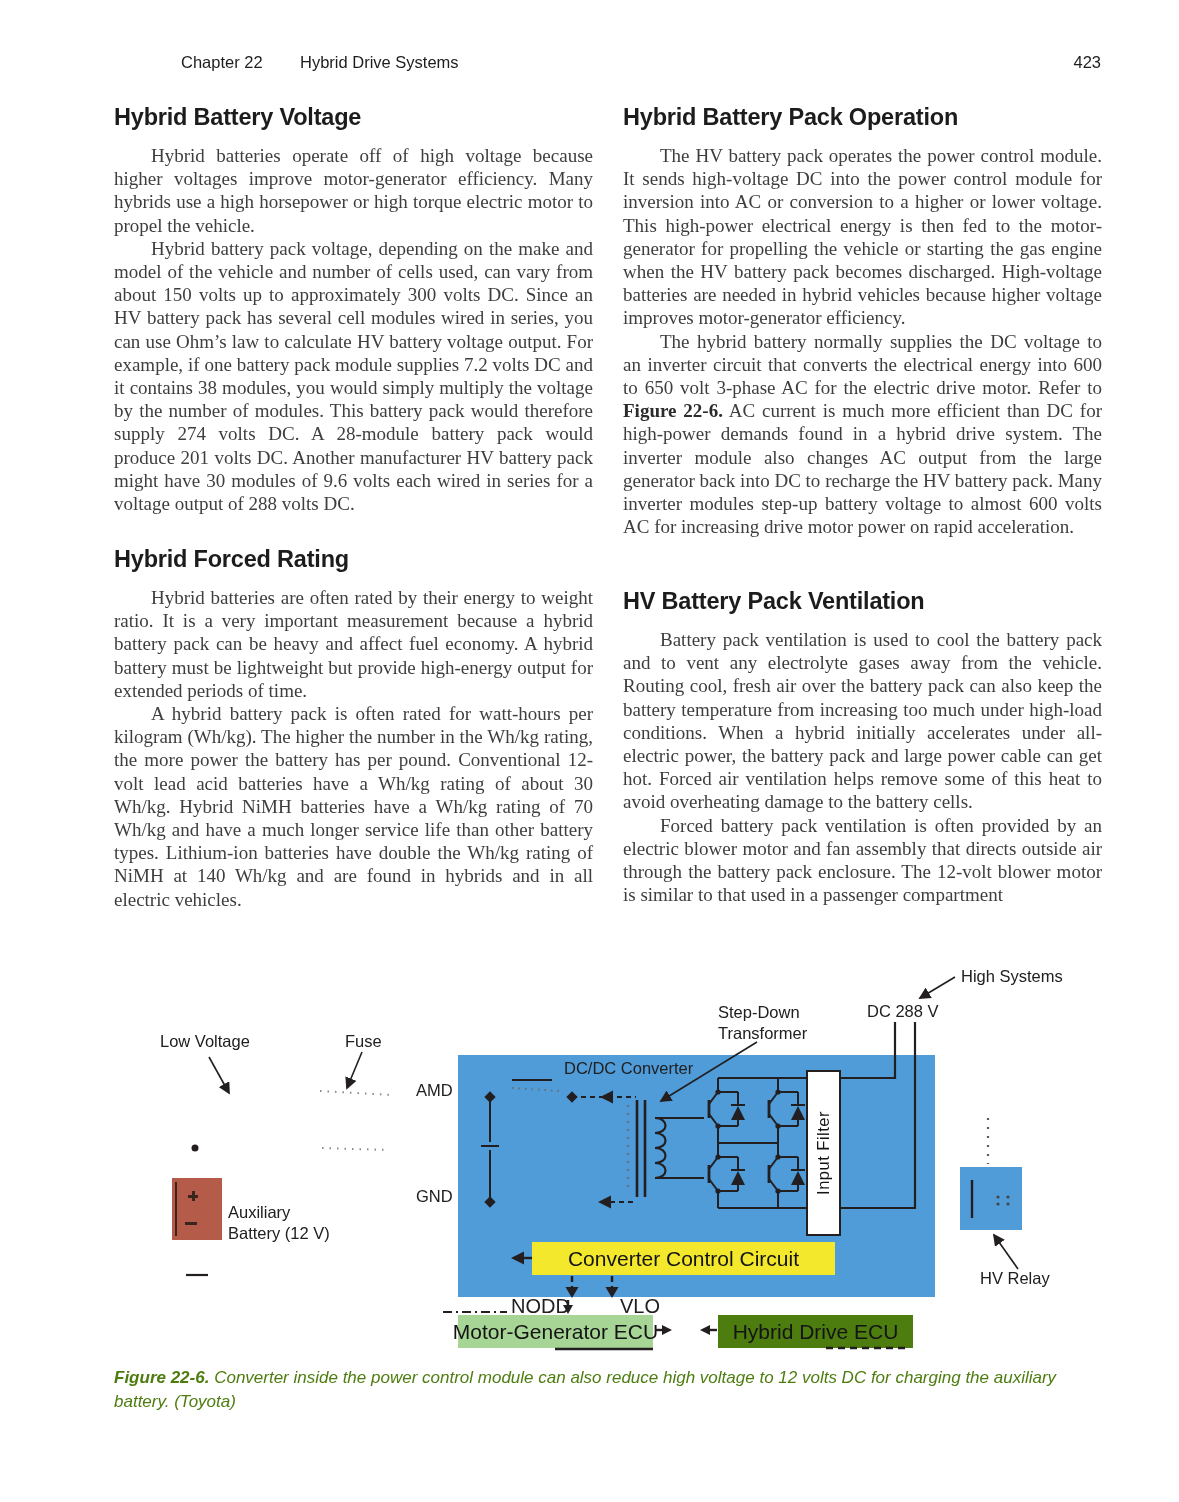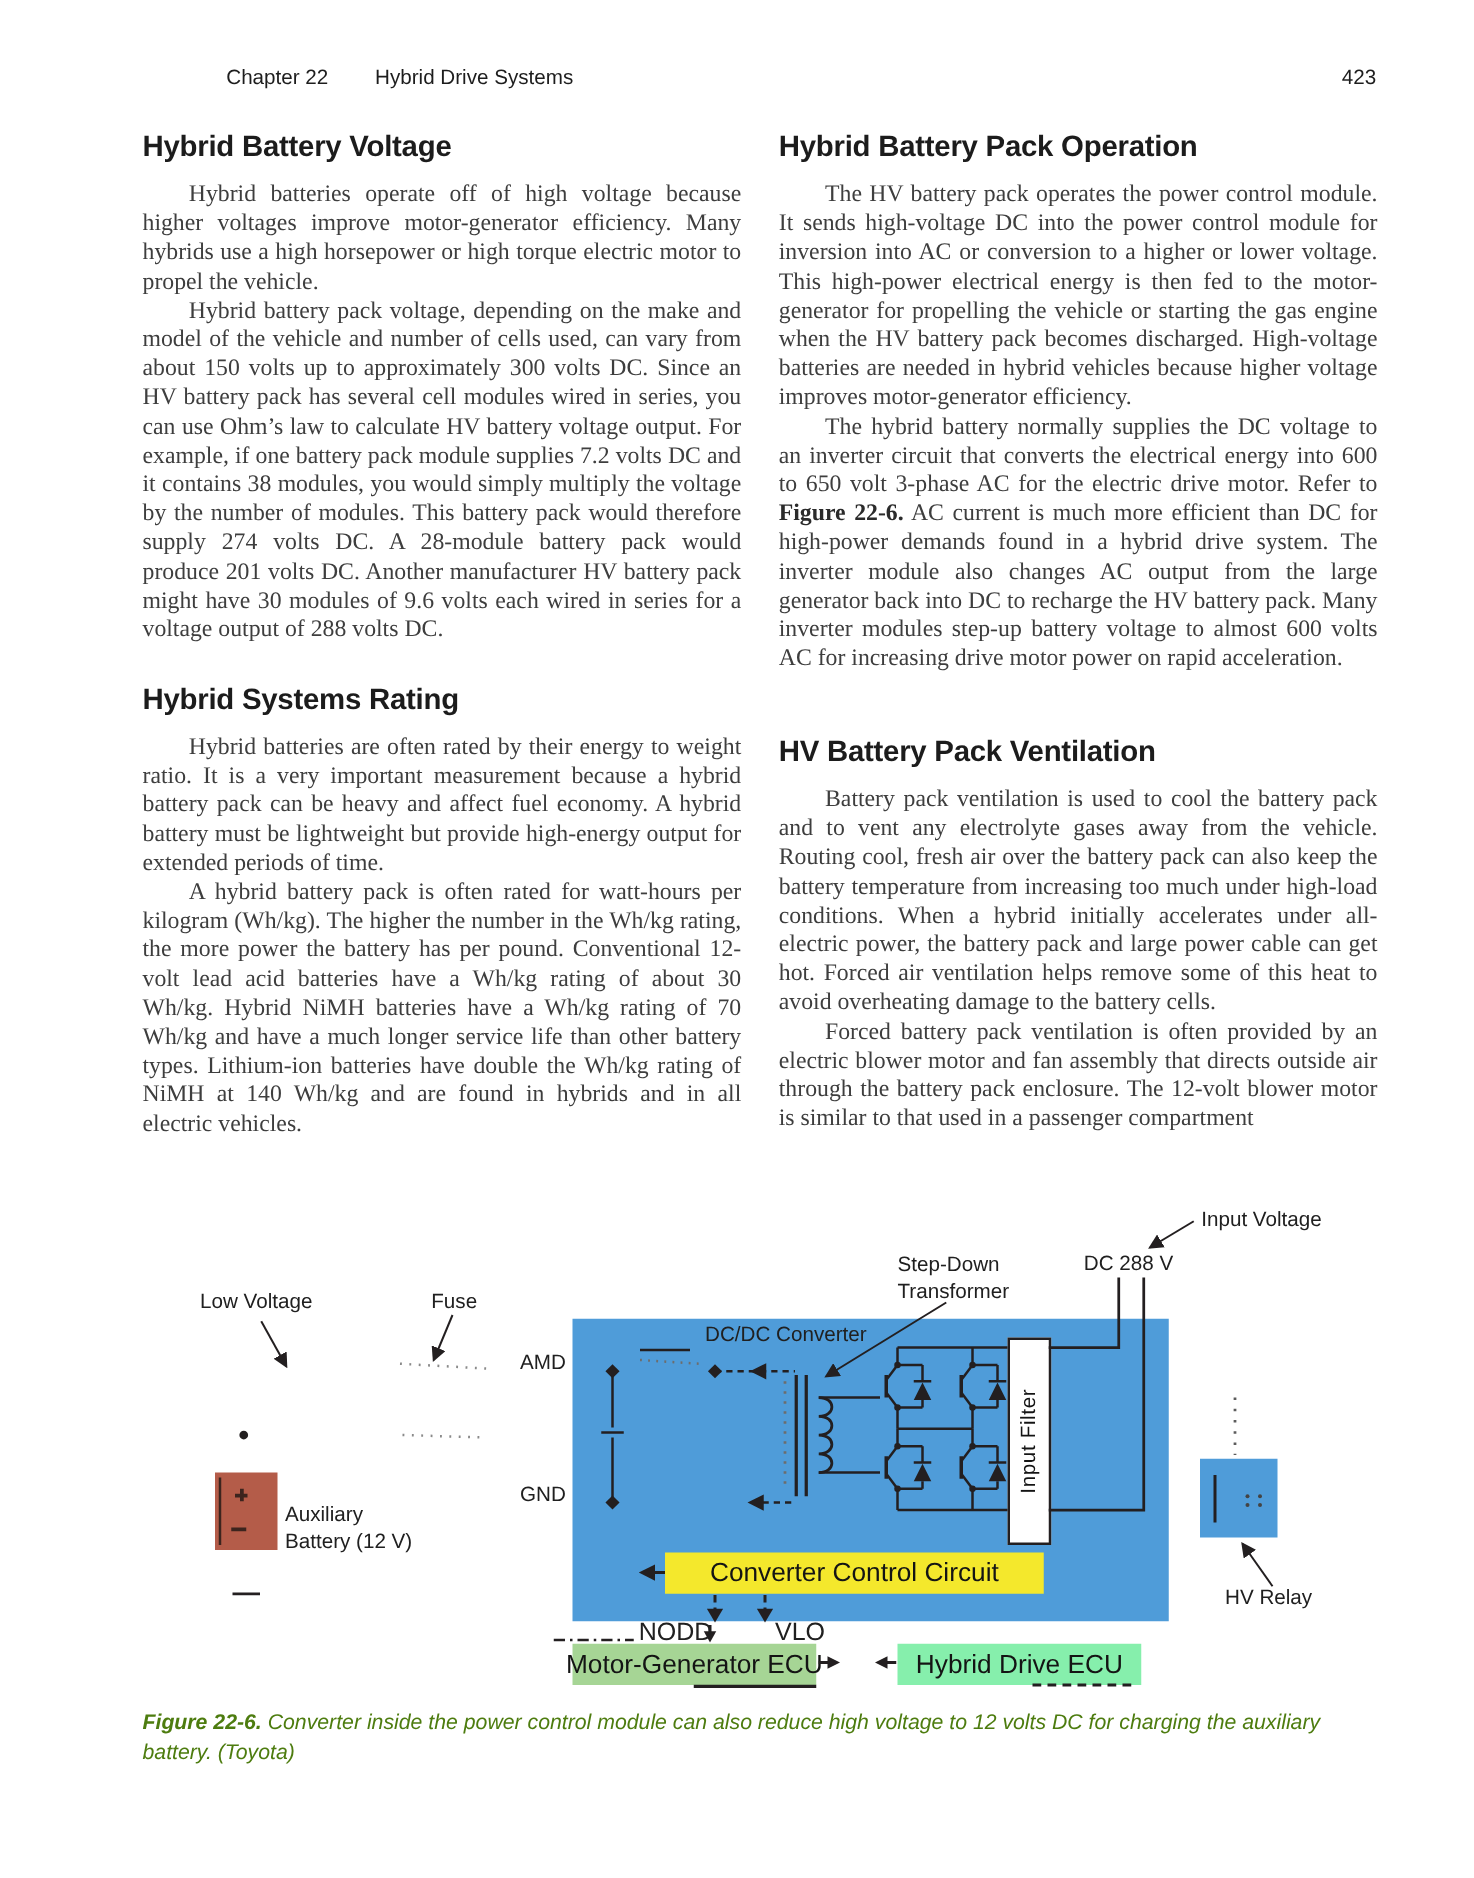--- a/index.html
+++ b/index.html
@@ -33,21 +33,21 @@
 <div class="abs hdr" style="left:300px;top:53px;">Hybrid Drive Systems</div>
 <div class="abs hdr" style="left:996px;top:53px;width:105px;text-align:right;">423</div>
 
 <div class="sec" style="left:114px;top:104px;">
   <div class="heading">Hybrid Battery Voltage</div>
   <p class="body-par">Hybrid batteries operate off of high voltage because higher voltages improve motor-generator efficiency. Many hybrids use a high horsepower or high torque electric motor to propel the vehicle.</p>
   <p class="body-par">Hybrid battery pack voltage, depending on the make and model of the vehicle and number of cells used, can vary from about 150 volts up to approximately 300 volts DC. Since an HV battery pack has several cell modules wired in series, you can use Ohm’s law to calculate HV battery voltage output. For example, if one battery pack module supplies 7.2 volts DC and it contains 38 modules, you would simply multiply the voltage by the number of modules. This battery pack would therefore supply 274 volts DC. A 28-module battery pack would produce 201 volts DC. Another manufacturer HV battery pack might have 30 modules of 9.6 volts each wired in series for a voltage output of 288 volts DC.</p>
 </div>
 
 <div class="sec" style="left:114px;top:546px;">
-  <div class="heading">Hybrid Systems Rating</div>
+  <div class="heading">Hybrid Forced Rating</div>
   <p class="body-par">Hybrid batteries are often rated by their energy to weight ratio. It is a very important measurement because a hybrid battery pack can be heavy and affect fuel economy. A hybrid battery must be lightweight but provide high-energy output for extended periods of time.</p>
   <p class="body-par">A hybrid battery pack is often rated for watt-hours per kilogram (Wh/kg). The higher the number in the Wh/kg rating, the more power the battery has per pound. Conventional 12-volt lead acid batteries have a Wh/kg rating of about 30 Wh/kg. Hybrid NiMH batteries have a Wh/kg rating of 70 Wh/kg and have a much longer service life than other battery types. Lithium-ion batteries have double the Wh/kg rating of NiMH at 140 Wh/kg and are found in hybrids and in all electric vehicles.</p>
 </div>
 
 <div class="sec" style="left:623px;top:104px;">
   <div class="heading">Hybrid Battery Pack Operation</div>
   <p class="body-par">The HV battery pack operates the power control module. It sends high-voltage DC into the power control module for inversion into AC or conversion to a higher or lower voltage. This high-power electrical energy is then fed to the motor-generator for propelling the vehicle or starting the gas engine when the HV battery pack becomes discharged. High-voltage batteries are needed in hybrid vehicles because higher voltage improves motor-generator efficiency.</p>
   <p class="body-par"><span>The hybrid battery normally supplies the DC voltage to an inverter circuit that converts the electrical energy into 600 to 650 volt 3-phase AC for the electric drive motor. Refer to </span><span class="bold-inline">Figure 22-6.</span><span> AC current is much more efficient than DC for high-power demands found in a hybrid drive system. The inverter module also changes AC output from the large generator back into DC to recharge the HV battery pack. Many inverter modules step-up battery voltage to almost 600 volts AC for increasing drive motor power on rapid acceleration.</span></p>
 </div>
 
@@ -67,21 +67,21 @@
 <div class="colorbox" style="left: 960px; top: 1167px; width: 62px; height: 63px; background: rgb(79, 156, 217);"></div>
 <div class="colorbox" style="left: 532px; top: 1242px; width: 303px; height: 33px; background: rgb(244, 232, 44);">
   <div class="boxtext">Converter Control Circuit</div>
 </div>
 <div class="inputfilter" style="left:806px;top:1070px;width:31px;height:162px;">
   <div class="vtext">Input Filter</div>
 </div>
 <div class="colorbox" style="left: 458px; top: 1315px; width: 195px; height: 33px; background: rgb(166, 213, 149); text-align: center;">
   <div class="boxtext">Motor-Generator ECU</div>
 </div>
-<div class="colorbox" style="left: 718px; top: 1315px; width: 195px; height: 33px; background: #86efac;">
+<div class="colorbox" style="left: 718px; top: 1315px; width: 195px; height: 33px; background: #4d7c0f;">
   <div class="boxtext">Hybrid Drive ECU</div>
 </div>
 
 <svg class="overlay" width="1179" height="430" viewBox="0 0 1179 430" style="color: rgb(35, 31, 32);">
   <defs>
     <marker id="arr" viewBox="0 0 10 10" refX="8.5" refY="5" markerWidth="7.5" markerHeight="7.5" orient="auto-start-reverse">
       <path d="M0,0 L10,5 L0,10 z" fill="#231f20"></path>
     </marker>
   </defs>
   <g stroke="currentColor" fill="none" stroke-width="1.6">
@@ -246,19 +246,19 @@
   </g>
 </svg>
 
 <div class="figlabel" style="left:160px;top:1031px;">Low Voltage</div>
 <div class="figlabel" style="left:345px;top:1031px;">Fuse</div>
 <div class="figlabel" style="left:416px;top:1080px;">AMD</div>
 <div class="figlabel" style="left:416px;top:1186px;">GND</div>
 <div class="figlabel" style="left:564px;top:1058px;">DC/DC Converter</div>
 <div class="figlabel" style="left:718px;top:1002px;"><span>Step-Down</span><br><span>Transformer</span></div>
 <div class="figlabel" style="left:867px;top:1001px;">DC 288 V</div>
-<div class="figlabel" style="left:961px;top:966px;">Input Voltage</div>
+<div class="figlabel" style="left:961px;top:966px;">High Systems</div>
 <div class="figlabel" style="left:228px;top:1202px;"><span>Auxiliary</span><br><span>Battery (12 V)</span></div>
 <div class="figlabel" style="left:980px;top:1268px;">HV Relay</div>
 <div class="figlabel small" style="left:511px;top:1296px;">NODD</div>
 <div class="figlabel small" style="left:620px;top:1296px;">VLO</div>
 
 <div class="caption" style="left:114px;top:1366px;width:995px;"><span class="cap-label">Figure 22-6.</span><span> Converter inside the power control module can also reduce high voltage to 12 volts DC for charging the auxiliary battery. (Toyota)</span></div>
 
 </body></html>

